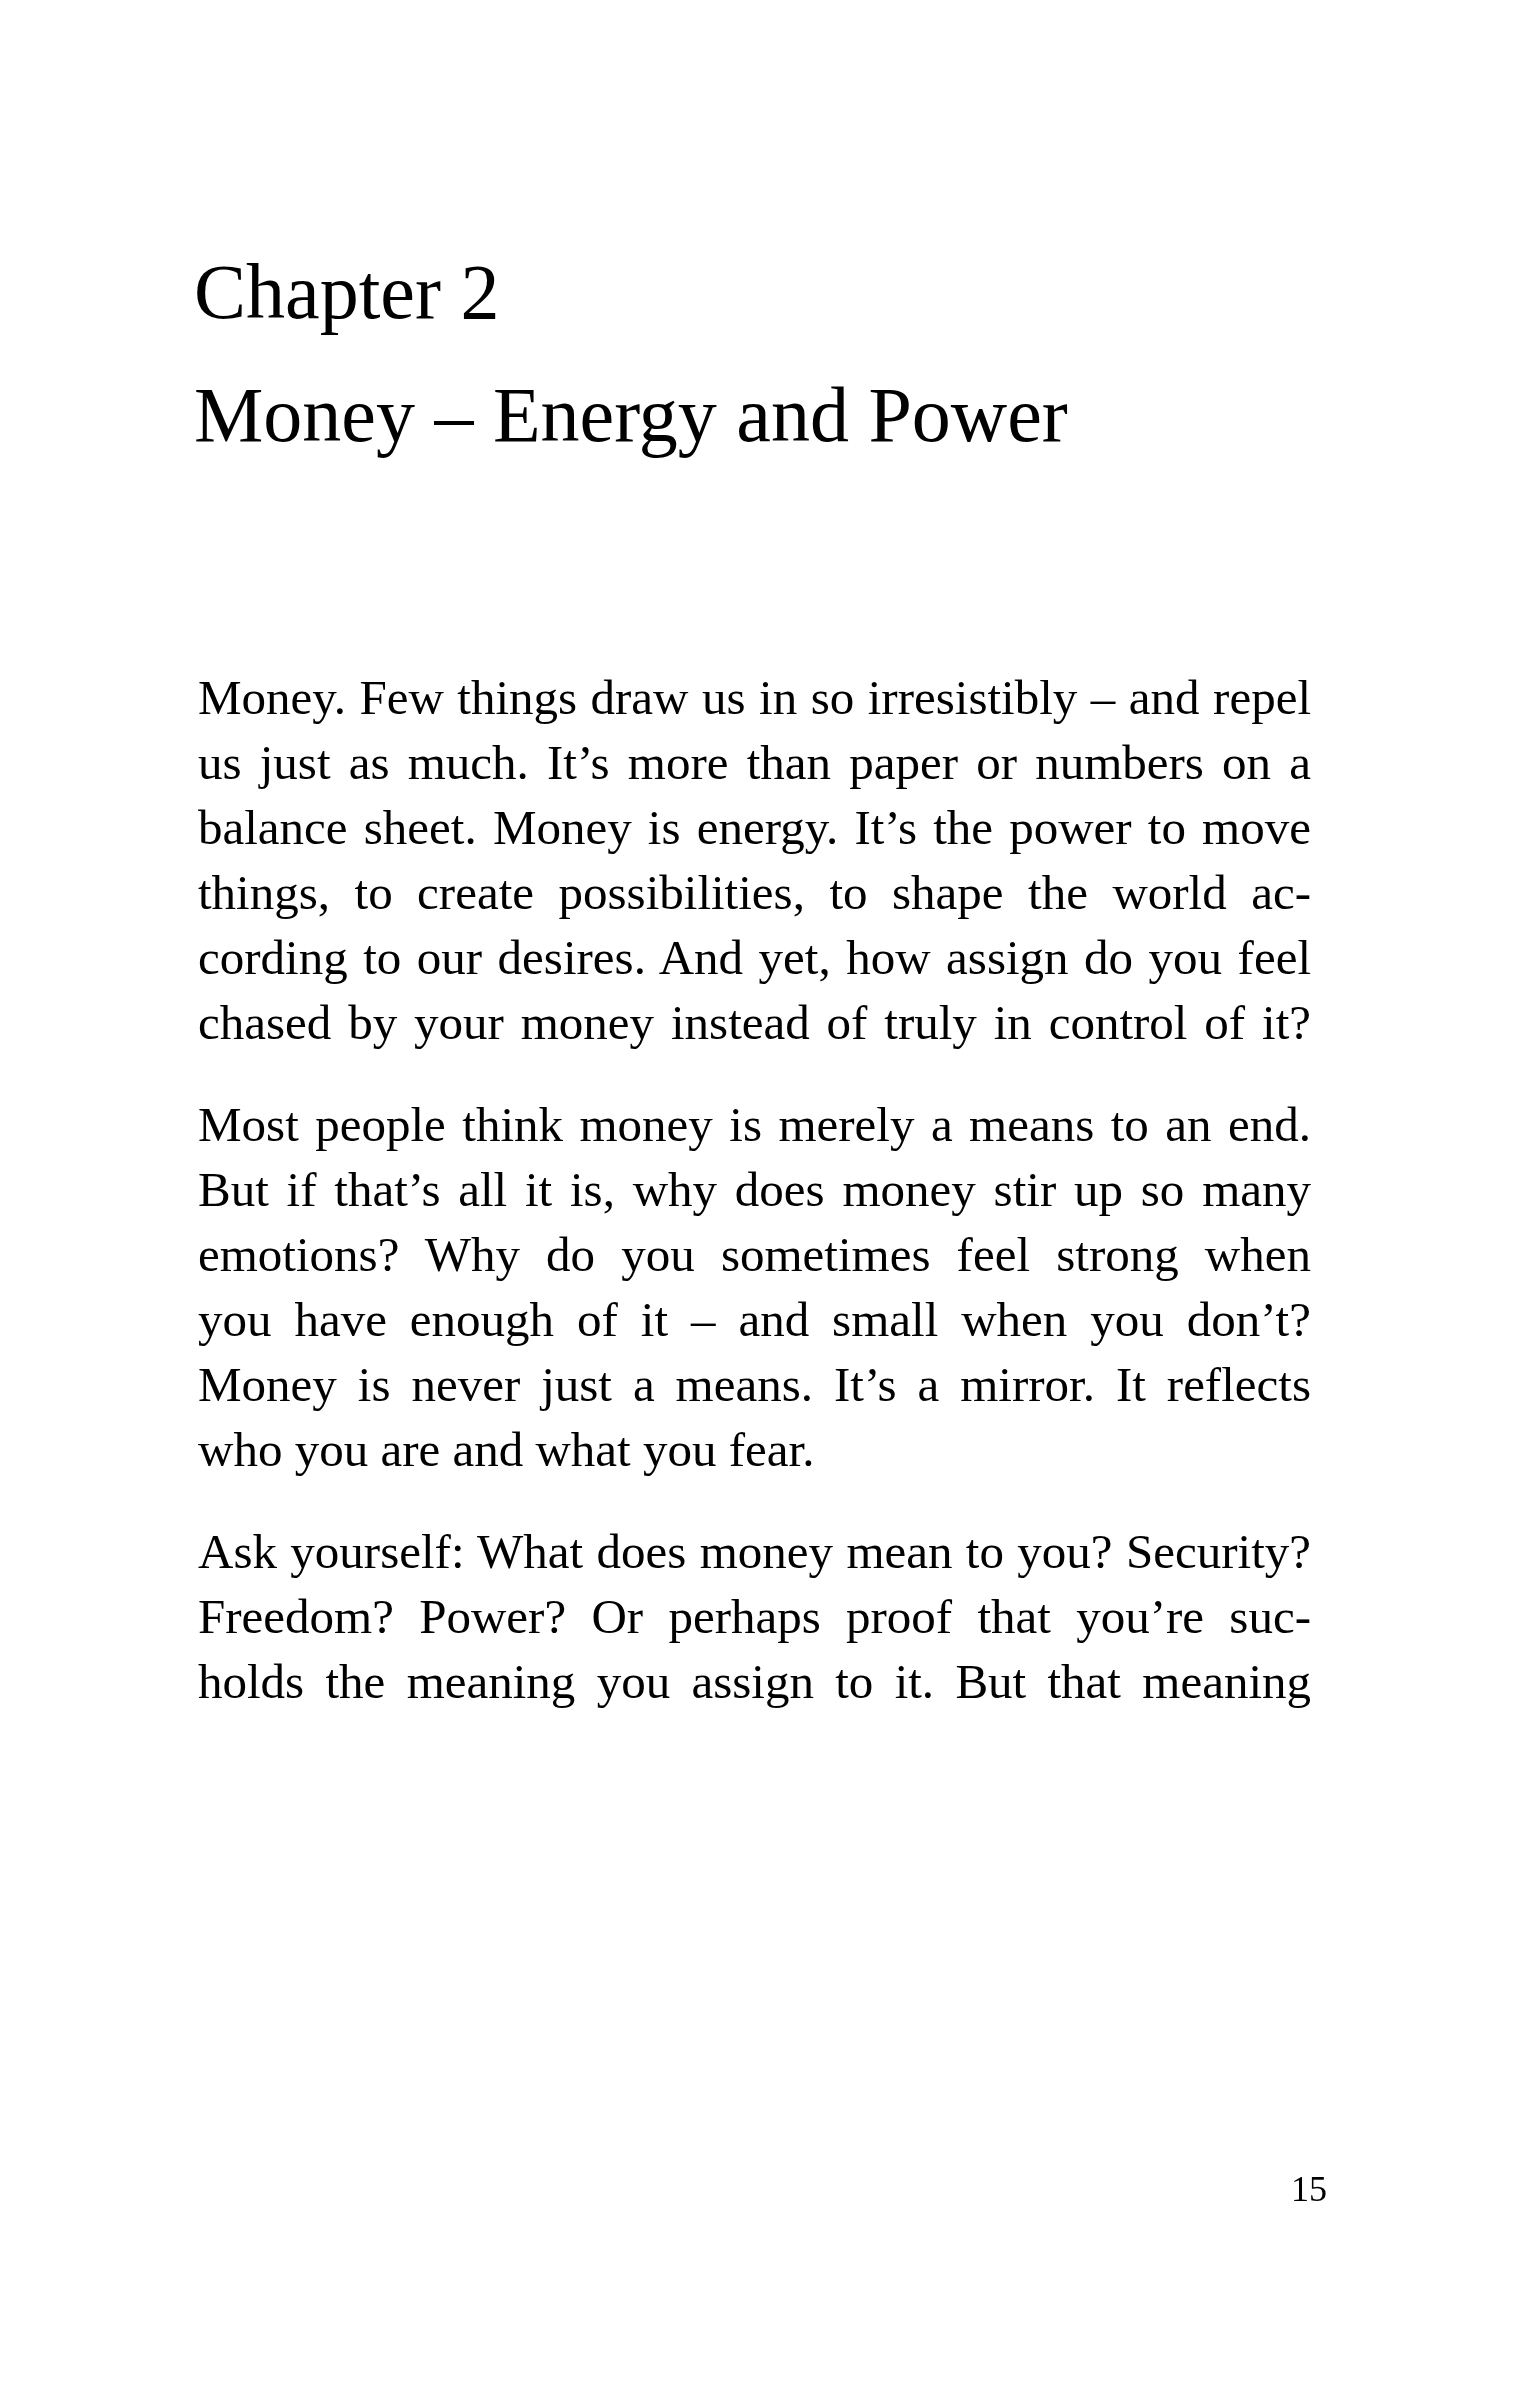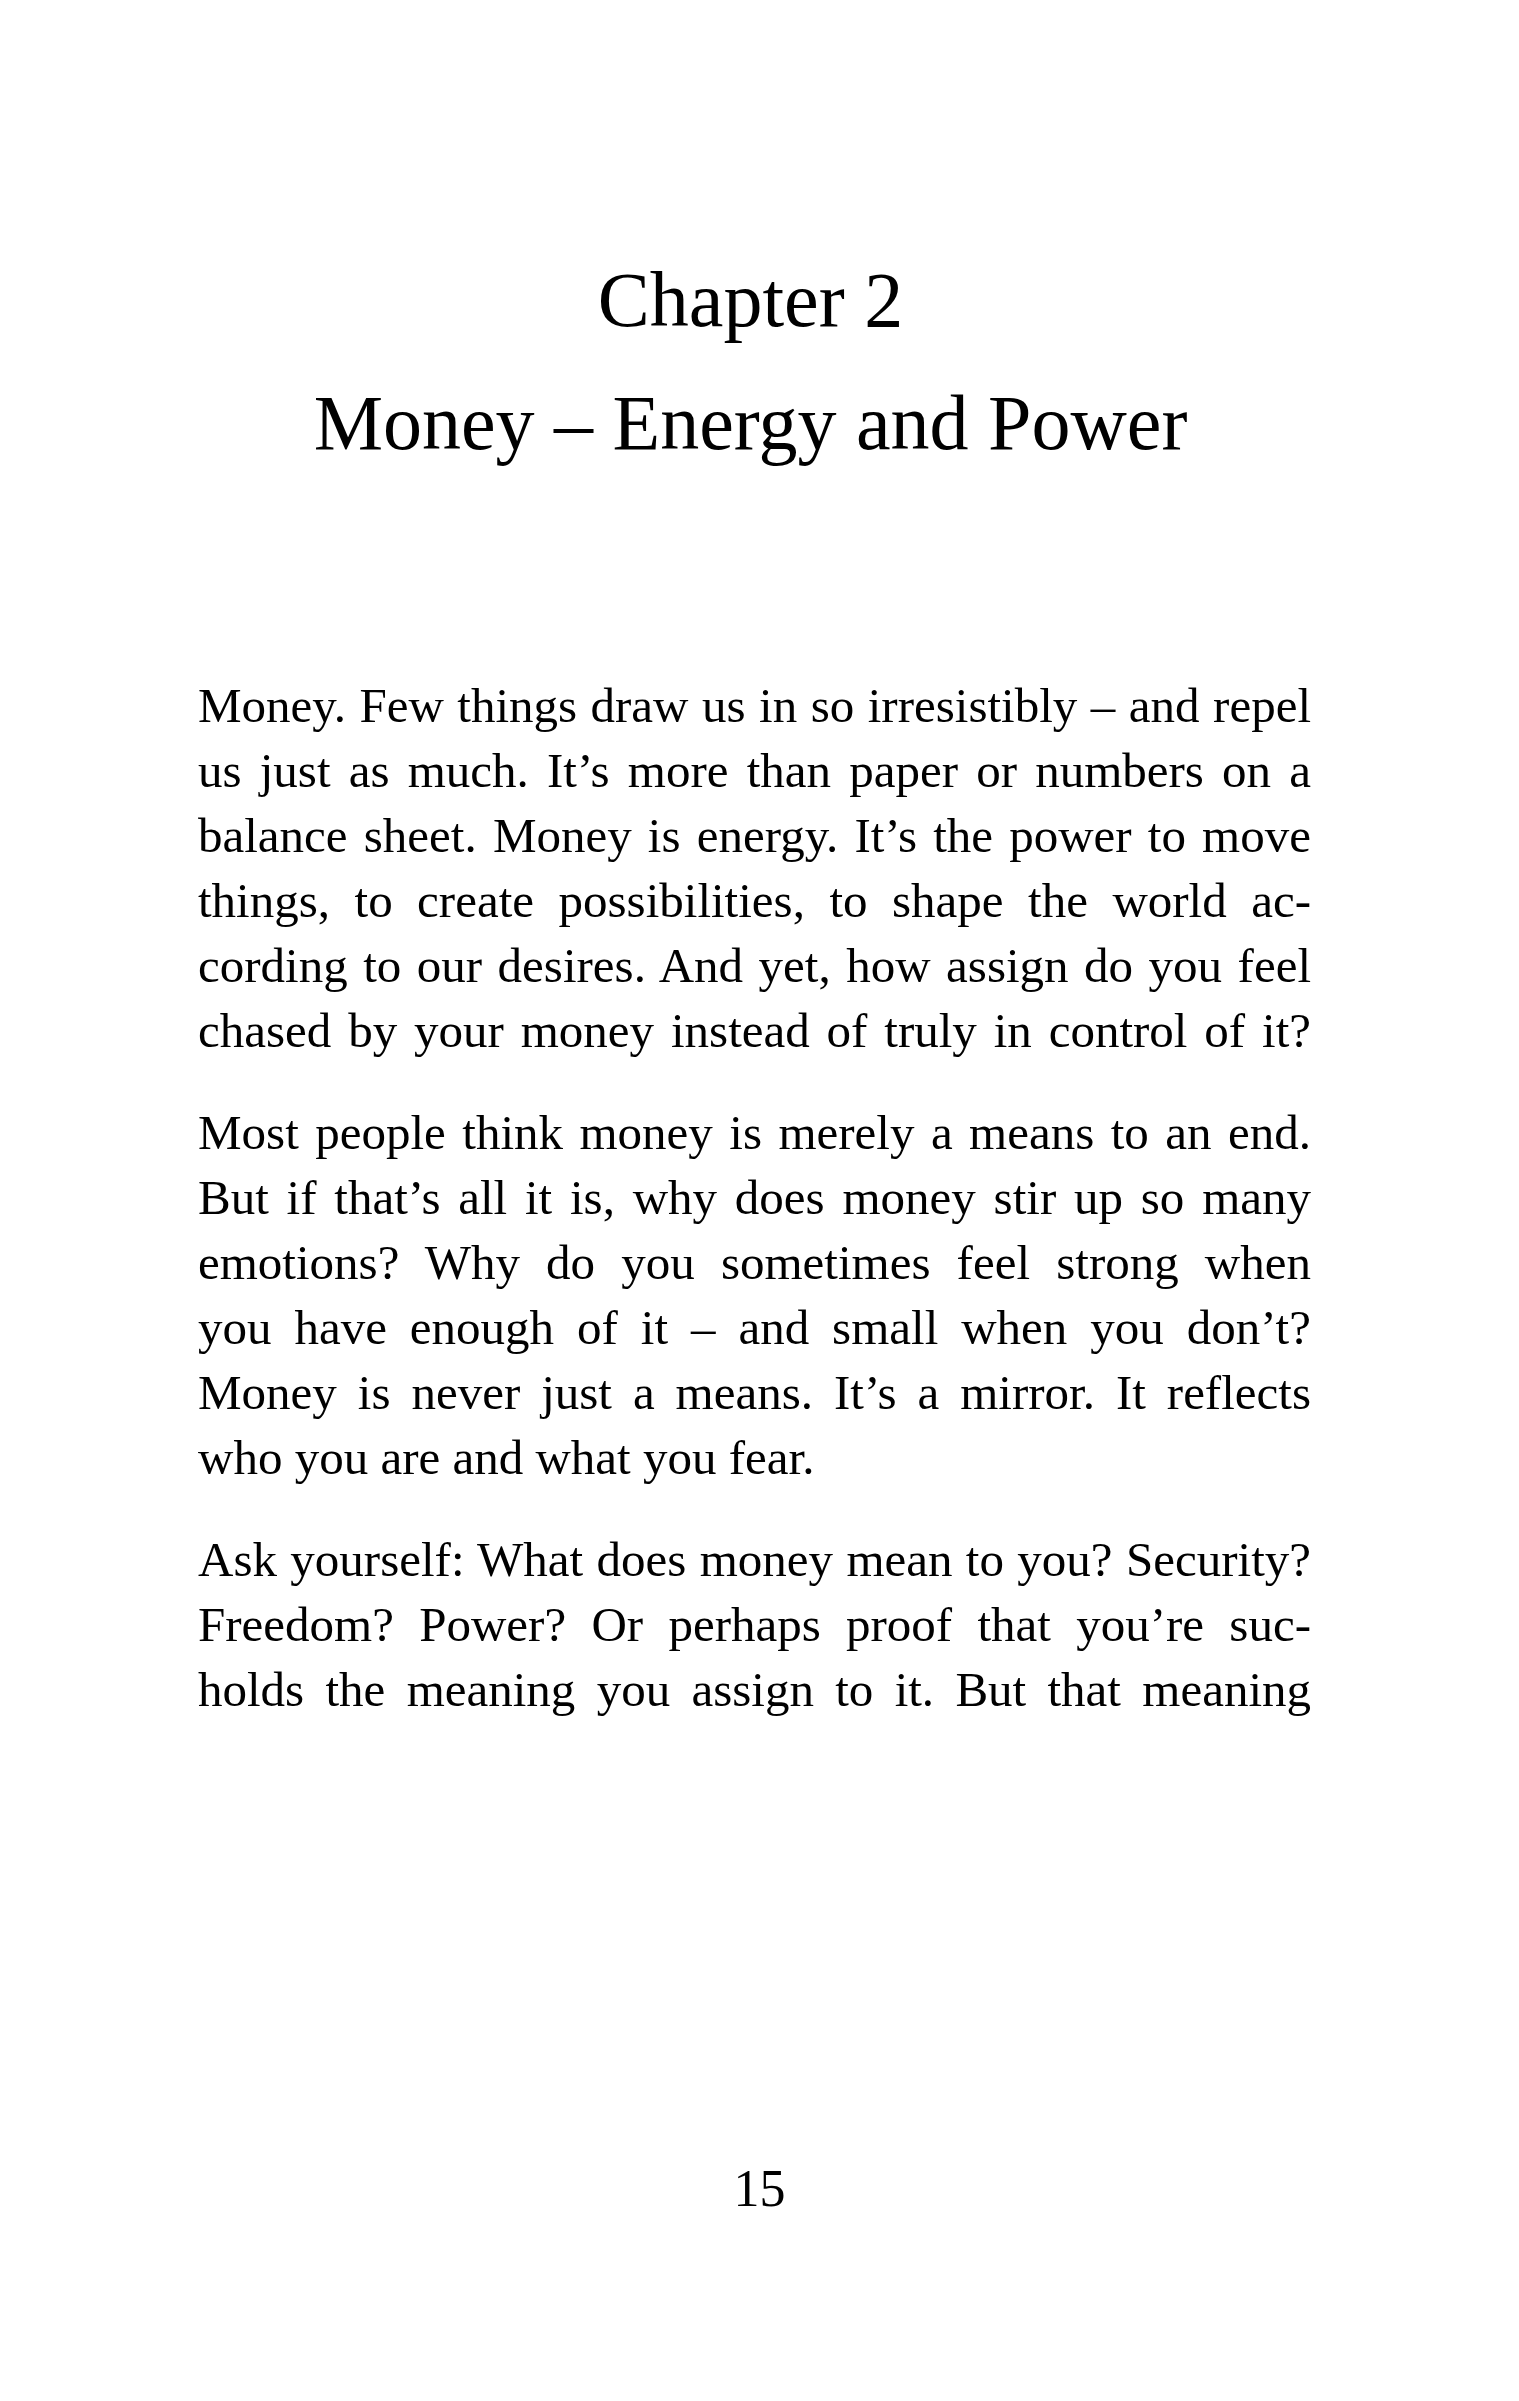--- a/index.html
+++ b/index.html
@@ -13,25 +13,25 @@
     height: 2401px;
     background: #ffffff;
     color: #000000;
     font-family: "Liberation Serif", "DejaVu Serif", serif;
     box-sizing: border-box;
     padding: 249px 208px 0 190px;
     overflow: hidden;
   }
   .chapter-heading,
   .chapter-title {
-    margin: 12px;
+    margin: 4px;
     font-size: 78px;
     line-height: 78px;
     font-weight: normal;
-    text-align: center;
+    text-align: left;
     white-space: nowrap;
   }
   .chapter-title {
     margin-top: 45px;
   }
   .body-text {
     margin-top: 211px;
     font-size: 49px;
     line-height: 65px;
     margin-left: 8px;
@@ -45,26 +45,26 @@
   .line {
     text-align: justify;
     text-align-last: justify;
     text-justify: inter-word;
   }
   .line.last-short {
     text-align-last: left;
   }
   .page-number {
     position: absolute;
-    left: 199px;
+    left: 206px;
     top: 2169px;
     width: 1121px;
-    font-size: 52px;
+    font-size: 36px;
     line-height: 40px;
-    text-align: center;
+    text-align: right;
   }
 </style>
 </head>
 <body>
 
 <div class="page">
   <h1 class="chapter-heading">Chapter 2</h1>
   <h2 class="chapter-title">Money – Energy and Power</h2>
   <div class="body-text">
       <div class="paragraph">

